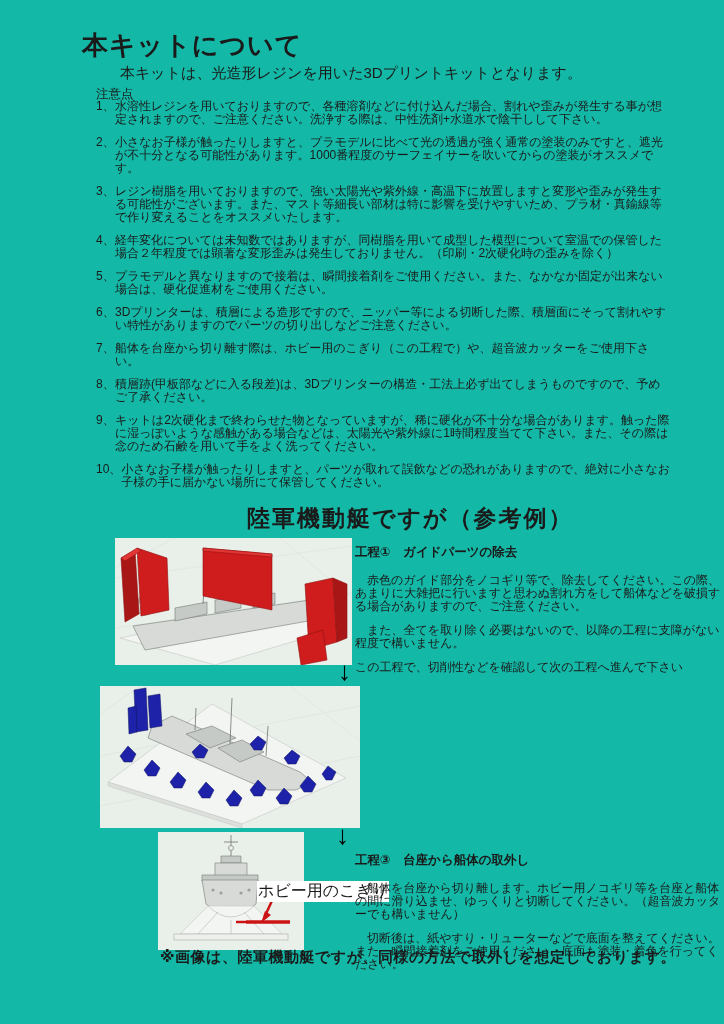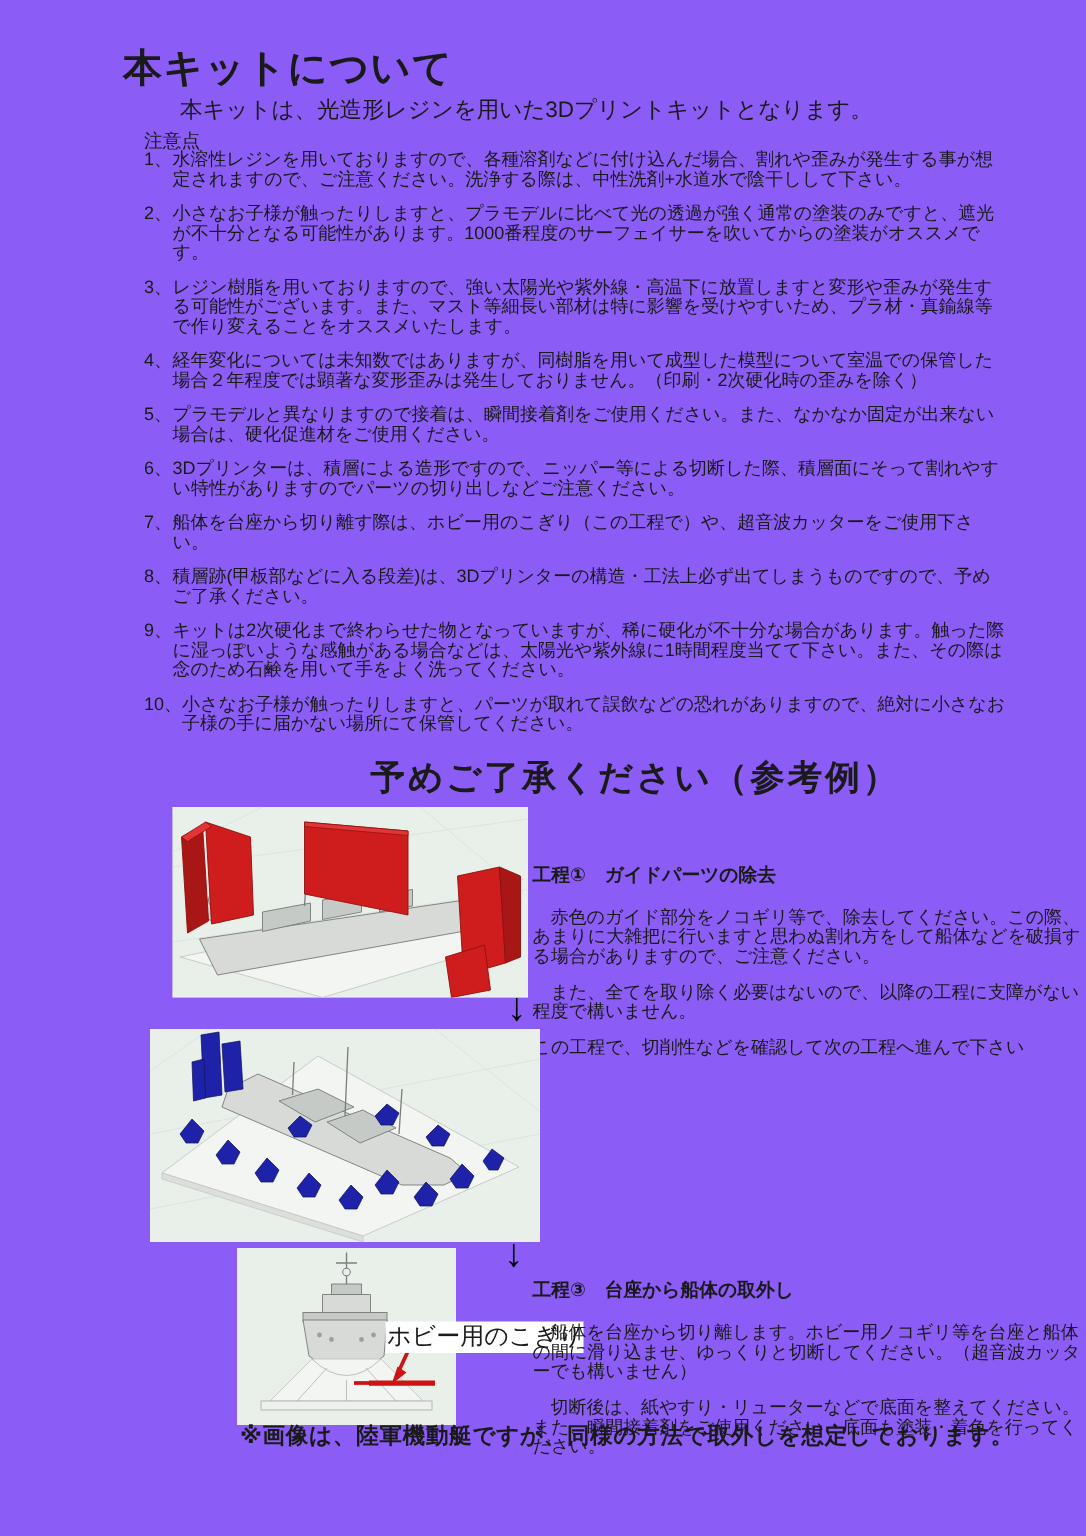--- a/index.html
+++ b/index.html
@@ -4,39 +4,39 @@
 <style>
   :root{
     --guide-red:#cf1d1d;
     --part-blue:#1d22a8;
     --image-bg:#e9efe9;
     --ship-gray:#d7dad7;
     --arrow-red:#cc1414;
   }
   html,body{margin:0;padding:0;background:#ffffff;}
   .page{
-    position:relative;width:724px;height:1024px;background:#8b5cf6;
+    position:relative;width:724px;height:1024px;background:#14b8a6;
     font-family:"Liberation Sans","DejaVu Sans",sans-serif;color:#1a1a1a;
     overflow:hidden;
   }
   .abs{position:absolute;}
   .doc-title{left:82px;top:28px;font-size:26px;font-weight:600;letter-spacing:1px;}
   .intro{left:120px;top:64px;font-size:15px;}
   .notes-label{left:96px;top:86px;font-size:12.5px;}
   .notes{left:96px;top:100px;width:576px;}
   .note{display:flex;margin-bottom:10px;font-size:12px;line-height:13px;}
   .note .nnum{flex:0 0 auto;min-width:19px;}
   .note .ntext{flex:1;}
   .section-title{left:247px;top:503px;font-size:23px;font-weight:600;letter-spacing:2px;}
   .step-img{background:var(--image-bg);}
   .img1{left:115px;top:538px;width:237px;height:127px;}
   .img2{left:100px;top:686px;width:260px;height:142px;}
   .img3{left:158px;top:832px;width:146px;height:118px;}
   .step-text{width:366px;}
-  .st1{left:355px;top:575px;}
+  .st1{left:355px;top:544px;}
   .st2{left:355px;top:705px;}
   .st3{left:355px;top:852px;}
   .step-heading{font-size:12.5px;font-weight:600;margin:0 0 13px 0;}
   .step-p{font-size:12px;line-height:13px;margin:0 0 11px 0;}
   .down-arrow{font-size:26px;font-weight:bold;line-height:1;color:#000;}
   .da1{left:338px;top:658px;}
   .da2{left:336px;top:822px;}
   .saw-label{left:257px;top:881px;font-size:16px;background:#ffffff;padding:0 1px;white-space:nowrap;}
   .footer-note{left:160px;top:948px;font-size:15px;font-weight:700;letter-spacing:0.5px;white-space:nowrap;}
 
@@ -99,21 +99,21 @@
     <div class="note">
         <span class="nnum">9、</span>
         <span class="ntext">キットは2次硬化まで終わらせた物となっていますが、稀に硬化が不十分な場合があります。触った際に湿っぽいような感触がある場合などは、太陽光や紫外線に1時間程度当てて下さい。また、その際は念のため石鹸を用いて手をよく洗ってください。</span>
       </div>
     <div class="note">
         <span class="nnum">10、</span>
         <span class="ntext">小さなお子様が触ったりしますと、パーツが取れて誤飲などの恐れがありますので、絶対に小さなお子様の手に届かない場所にて保管してください。</span>
       </div>
   </div>
 
-  <div class="abs section-title">予めご了承ください（参考例）</div>
+  <div class="abs section-title">陸軍機動艇ですが（参考例）</div>
 
   <div class="abs step-img img1">
     <svg width="237" height="127" viewBox="0 0 237 127">
       <rect x="0" y="0" width="237" height="127" fill="var(--image-bg)"></rect>
       <path class="grid-line" d="M0,40 L237,8 M0,90 L237,55 M165,0 L237,60 M60,0 L0,30"></path>
       <polygon class="platform" points="5,100 140,72 230,88 100,127"></polygon>
 
       <polygon class="ship-gray" points="18,88 195,62 212,70 210,80 30,112"></polygon>
       <circle class="ship-gray" cx="30" cy="68" r="9"></circle>
       <circle class="ship-gray" cx="30" cy="62" r="6"></circle>

